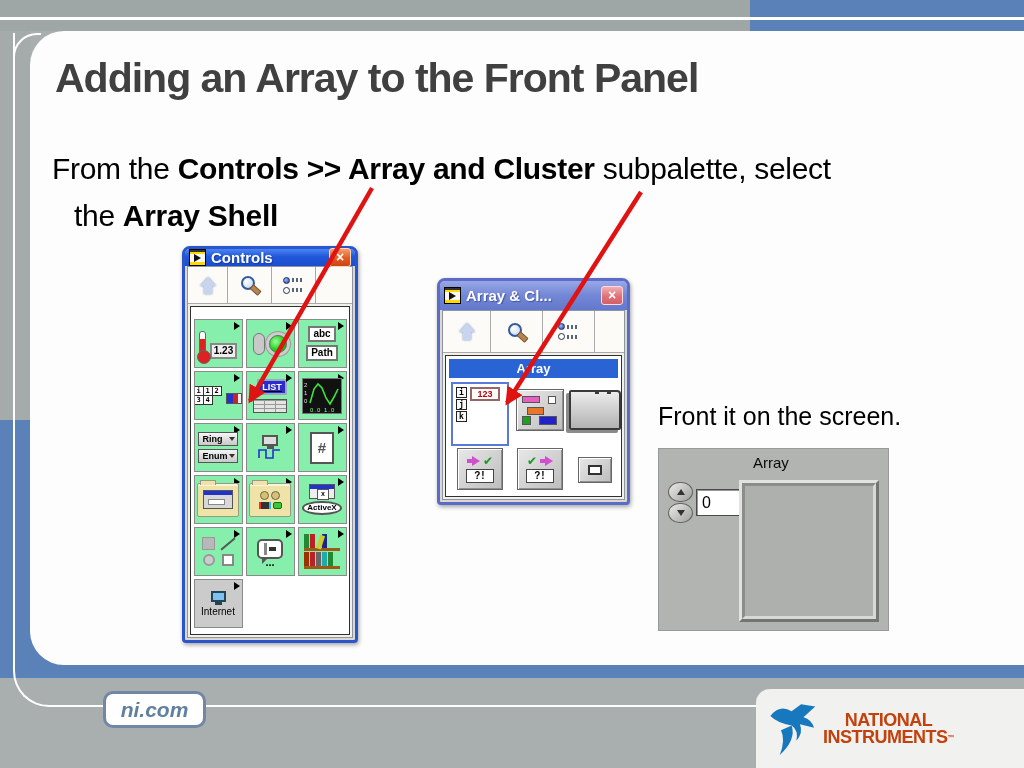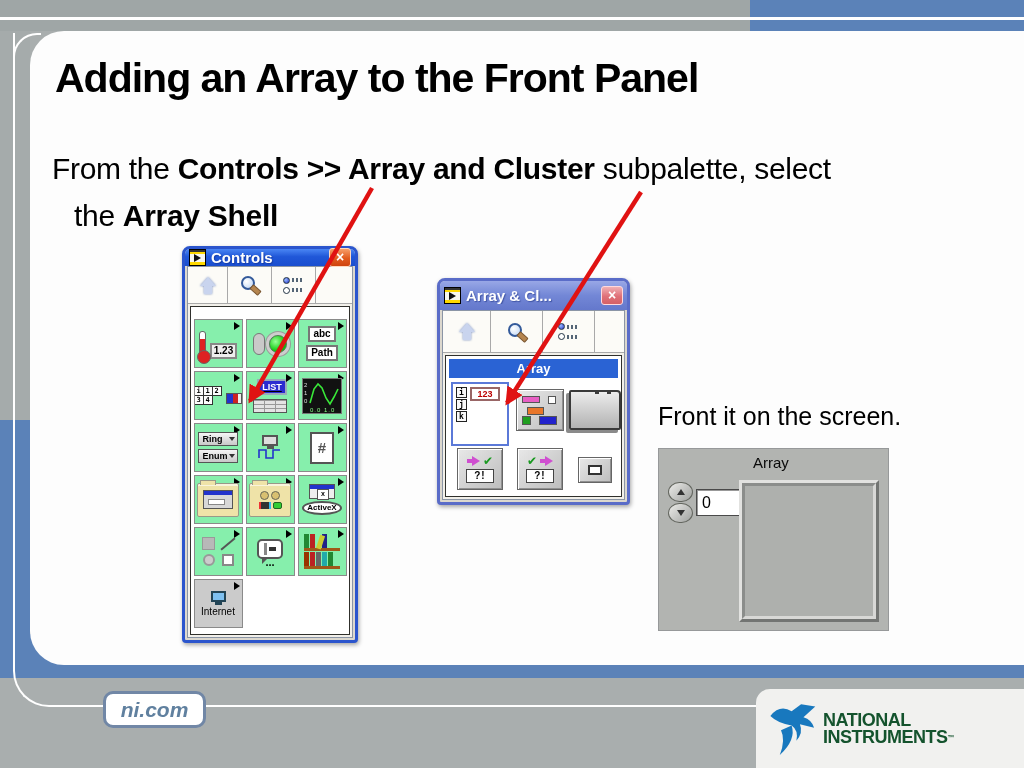--- a/index.html
+++ b/index.html
@@ -25,21 +25,21 @@
 
   #outline { left:13px; top:33px; width:1011px; height:674px; z-index:3;
              border-left:2px solid #fff; border-bottom:2px solid #fff;
              border-bottom-left-radius:36px; pointer-events:none; }
   #outline-arc { left:13px; top:33px; width:28px; height:28px; z-index:3;
              border-left:2px solid #fff; border-top:2px solid #fff;
              border-top-left-radius:24px; pointer-events:none; }
 
   
   #page-title { left:55px; top:55px; z-index:4; font-size:41px; font-weight:bold;
-                letter-spacing:-1px; color:#000000; white-space:nowrap; }
+                letter-spacing:-1px; color:#404040; white-space:nowrap; }
   .body-line { z-index:4; font-size:30px; letter-spacing:-0.3px; color:#000; white-space:nowrap; }
   #body-line1 { left:52px; top:152px; }
   #body-line2 { left:74px; top:199px; }
   .body-line b { font-weight:bold; }
   #drop-caption { left:658px; top:402px; z-index:4; font-size:25px; color:#000; }
 
   
   .win { z-index:5; }
   .winframe { border:3px solid #2b55cd; border-radius:8px 8px 4px 4px;
               background:#dcd8ce; box-shadow:1px 2px 4px rgba(0,0,0,.35); }
@@ -240,21 +240,21 @@
           border-color:#8b8d8b #d8d8d6 #d8d8d6 #8b8d8b; background:#aeb0ad; }
 
   
   #ni-badge { left:103px; top:691px; width:103px; height:37px; background:#fff;
               border:3px solid #7187a6; border-radius:10px; z-index:4;
               display:flex; align-items:center; justify-content:center;
               color:#60809f; font-weight:bold; font-style:italic; font-size:21px; }
   #ni-card { left:756px; top:689px; width:268px; height:79px; background:#f1f1ef;
              border-radius:14px 0 0 0; z-index:4; display:flex; align-items:center;
              padding:4px 6px 4px 12px; gap:3px; }
-  .brand { font-weight:bold; color:#14532d; font-size:18px; line-height:17px; letter-spacing:-0.5px; }
+  .brand { font-weight:bold; color:#c2410c; font-size:18px; line-height:17px; letter-spacing:-0.5px;text-align:center; }
   .brand .tm { font-size:7px; vertical-align:top; }
 
   #arrows { left:0; top:0; width:1024px; height:768px; z-index:6; pointer-events:none; }
 </style>
 </head>
 <body>
 
 <div class="abs" id="band1-gray"></div>
 <div class="abs" id="band1-blue"></div>
 <div class="abs" id="band-gap"></div>

